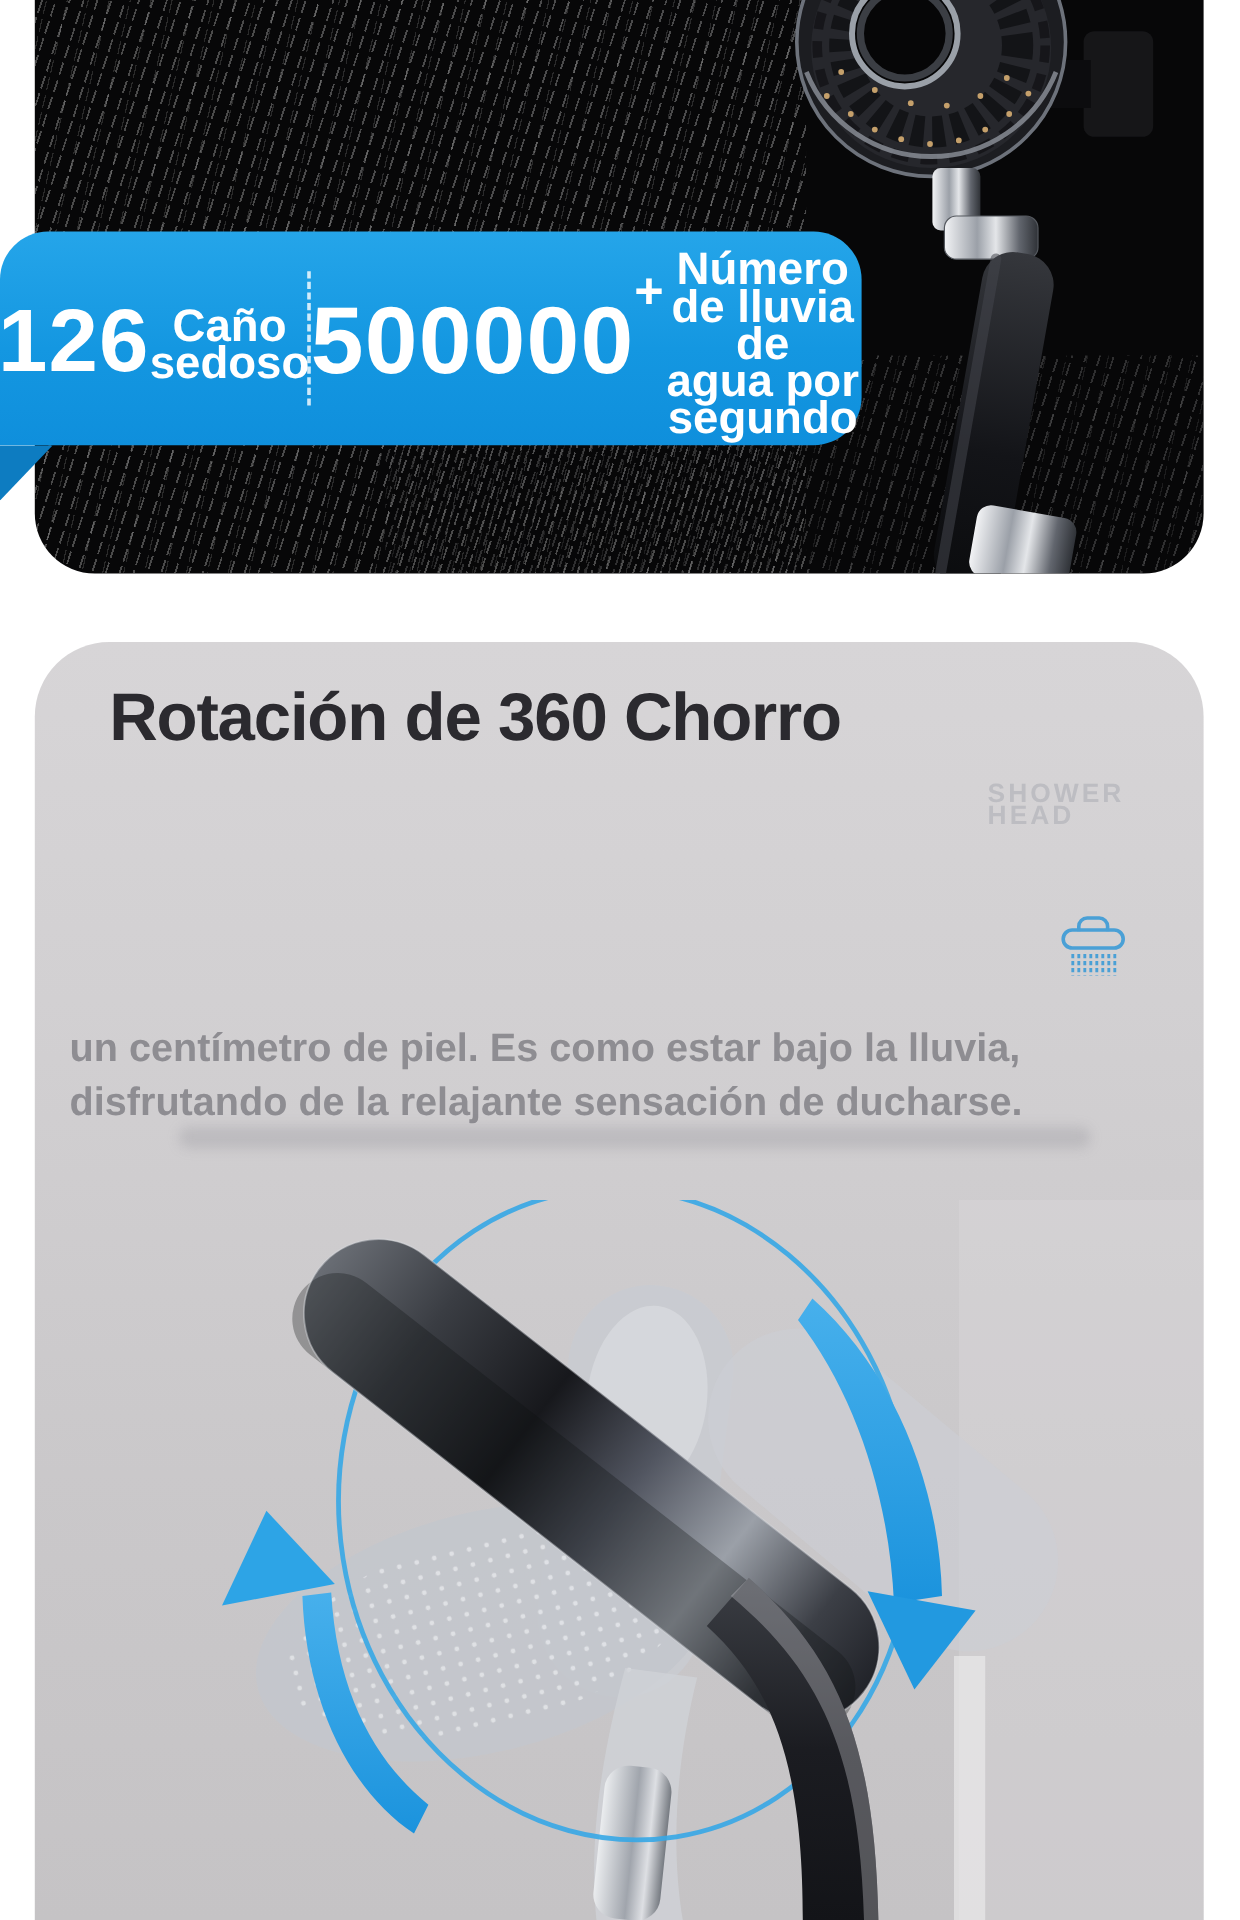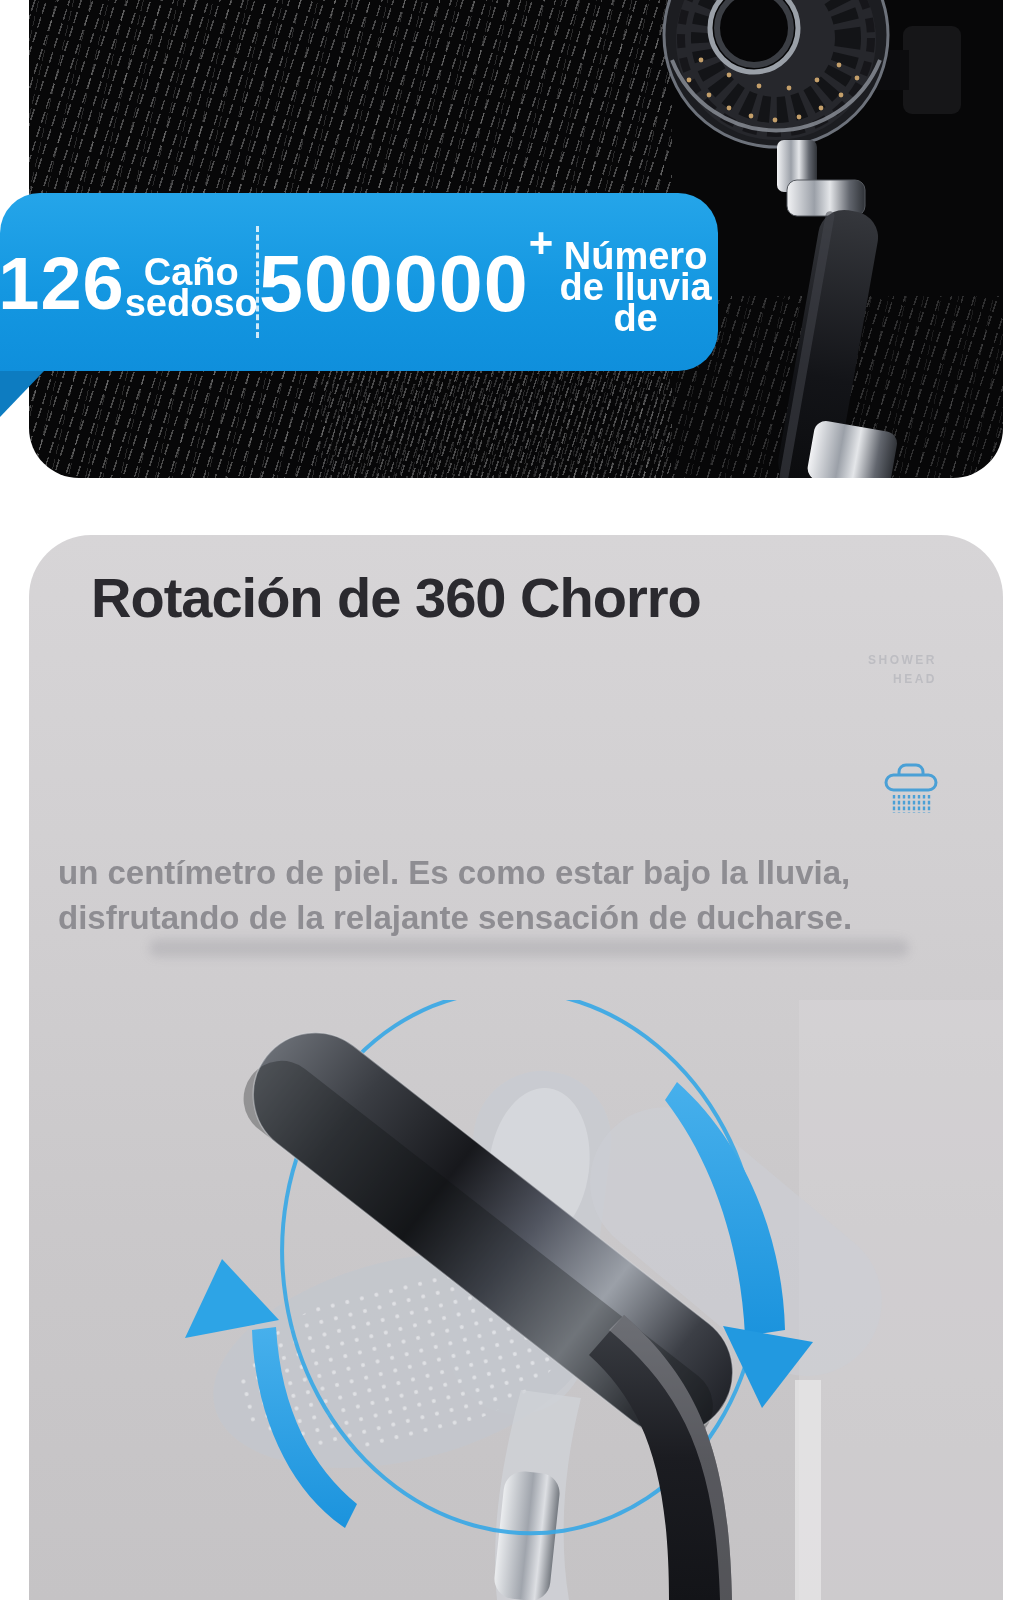--- a/index.html
+++ b/index.html
@@ -57,22 +57,22 @@
     position:absolute; left:29px; top:535px; width:974px; height:1065px;
     background:linear-gradient(180deg,#d7d5d7 0%, #d2d0d2 28%, #cac8ca 65%, #c5c3c5 100%);
     border-radius:62px 62px 0 0; overflow:hidden;
   }
   .feature-title {
     position:absolute; left:62px; top:22px;
     font-size:56px; line-height:81px; font-weight:bold;
     color:#2b2a2f; letter-spacing:-1px;
   }
   .watermark {
-    position:absolute; right:66px; top:116px; text-align:right;
-    font-size:12px; line-height:19px; font-weight:bold;
+    position:absolute; right:66px; top:116px; text-align:left;
+    font-size:22px; line-height:19px; font-weight:bold;
     letter-spacing:2.5px; color:#bdbdc2;
   }
   .shower-icon { position:absolute; right:64px; top:226px; width:56px; height:54px; }
   .feature-desc {
     position:absolute; left:29px; top:270px;
     font-size:33px; line-height:45px; font-weight:bold; color:#8e8d92;
   }
   .ghost-line {
     position:absolute; left:120px; top:404px; width:760px; height:18px;
     background:rgba(125,125,130,.22); border-radius:9px; filter:blur(5px);
@@ -150,20 +150,21 @@
   <div class="stat-badge">
     <div class="stat-col c1">
       <div class="stat-value">126</div>
       <div class="stat-label">Caño sedoso</div>
     </div>
     <div class="stat-divider"></div>
     <div class="stat-col c2">
       <div class="stat-value"><span>500000</span><sup>+</sup></div>
       <div class="stat-label">
         <span>Número de lluvia de</span><br>
+        <span>agua por segundo</span>
       </div>
     </div>
   </div>
   <div class="badge-fold"></div>
 
   <div class="card">
 
     <h1 class="feature-title">
       <span>Rotación de 360 Chorro</span><br>
     </h1>

